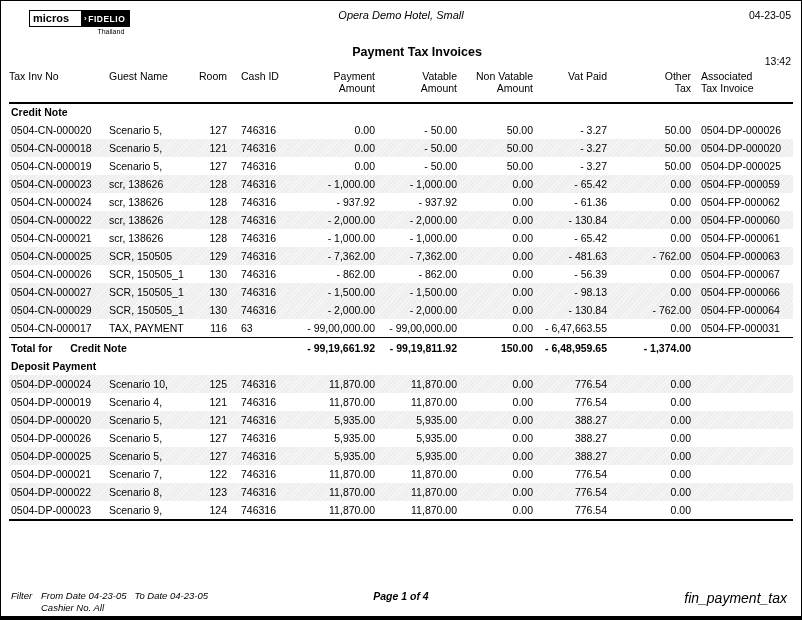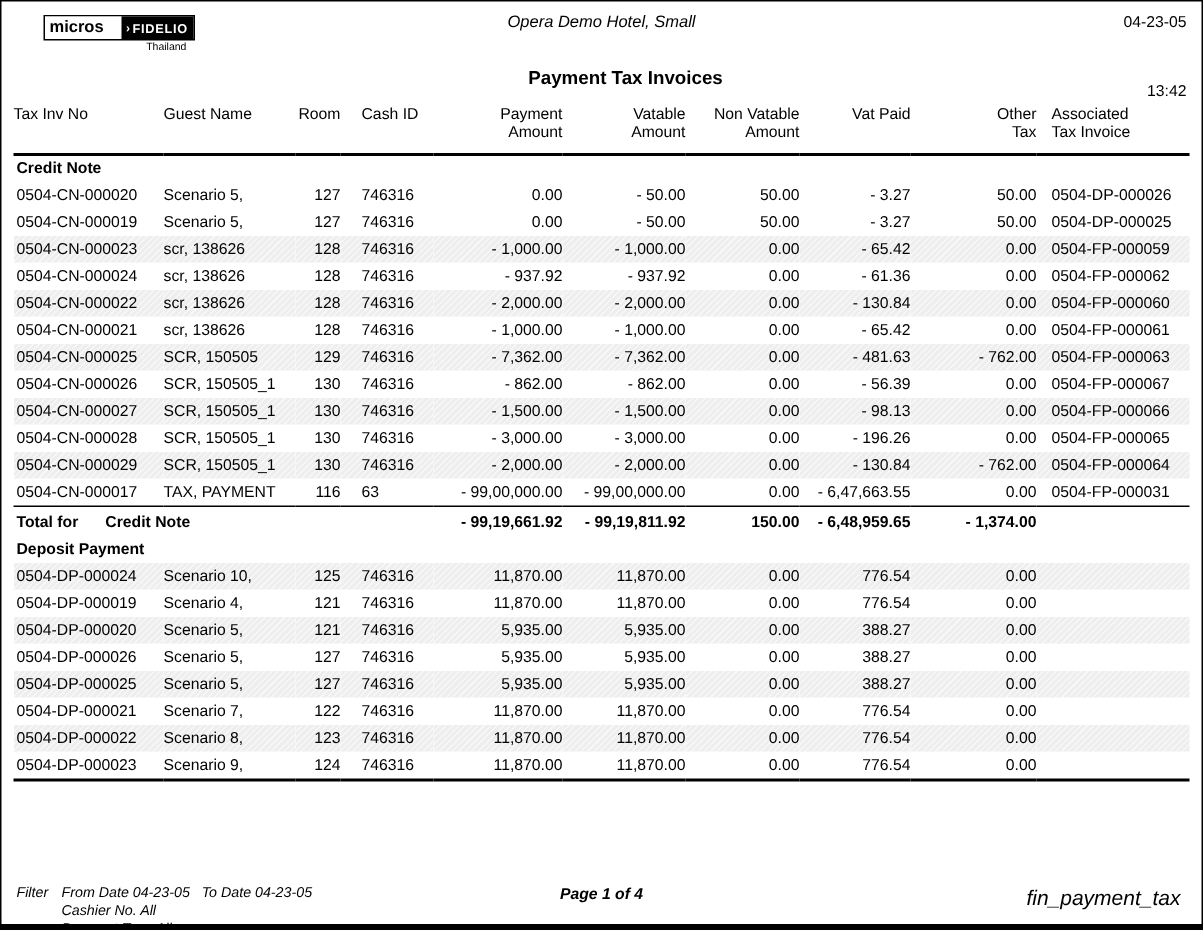--- a/index.html
+++ b/index.html
@@ -114,20 +114,32 @@
           <td class="a-l col-1">Scenario 5,</td>
           <td class="a-r col-2">127</td>
           <td class="a-l col-3">746316</td>
           <td class="a-r col-4">0.00</td>
           <td class="a-r col-5">- 50.00</td>
           <td class="a-r col-6">50.00</td>
           <td class="a-r col-7">- 3.27</td>
           <td class="a-r col-8">50.00</td>
           <td class="a-l col-9">0504-DP-000026</td>
         </tr>
+        <tr class="striped">
+          <td class="a-l col-0">0504-CN-000018</td>
+          <td class="a-l col-1">Scenario 5,</td>
+          <td class="a-r col-2">121</td>
+          <td class="a-l col-3">746316</td>
+          <td class="a-r col-4">0.00</td>
+          <td class="a-r col-5">- 50.00</td>
+          <td class="a-r col-6">50.00</td>
+          <td class="a-r col-7">- 3.27</td>
+          <td class="a-r col-8">50.00</td>
+          <td class="a-l col-9">0504-DP-000020</td>
+        </tr>
         <tr>
           <td class="a-l col-0">0504-CN-000019</td>
           <td class="a-l col-1">Scenario 5,</td>
           <td class="a-r col-2">127</td>
           <td class="a-l col-3">746316</td>
           <td class="a-r col-4">0.00</td>
           <td class="a-r col-5">- 50.00</td>
           <td class="a-r col-6">50.00</td>
           <td class="a-r col-7">- 3.27</td>
           <td class="a-r col-8">50.00</td>
@@ -209,32 +221,20 @@
           <td class="a-l col-0">0504-CN-000027</td>
           <td class="a-l col-1">SCR, 150505_1</td>
           <td class="a-r col-2">130</td>
           <td class="a-l col-3">746316</td>
           <td class="a-r col-4">- 1,500.00</td>
           <td class="a-r col-5">- 1,500.00</td>
           <td class="a-r col-6">0.00</td>
           <td class="a-r col-7">- 98.13</td>
           <td class="a-r col-8">0.00</td>
           <td class="a-l col-9">0504-FP-000066</td>
-        </tr>
-        <tr>
-          <td class="a-l col-0">0504-CN-000028</td>
-          <td class="a-l col-1">SCR, 150505_1</td>
-          <td class="a-r col-2">130</td>
-          <td class="a-l col-3">746316</td>
-          <td class="a-r col-4">- 3,000.00</td>
-          <td class="a-r col-5">- 3,000.00</td>
-          <td class="a-r col-6">0.00</td>
-          <td class="a-r col-7">- 196.26</td>
-          <td class="a-r col-8">0.00</td>
-          <td class="a-l col-9">0504-FP-000065</td>
         </tr>
         <tr class="striped">
           <td class="a-l col-0">0504-CN-000029</td>
           <td class="a-l col-1">SCR, 150505_1</td>
           <td class="a-r col-2">130</td>
           <td class="a-l col-3">746316</td>
           <td class="a-r col-4">- 2,000.00</td>
           <td class="a-r col-5">- 2,000.00</td>
           <td class="a-r col-6">0.00</td>
           <td class="a-r col-7">- 130.84</td>

